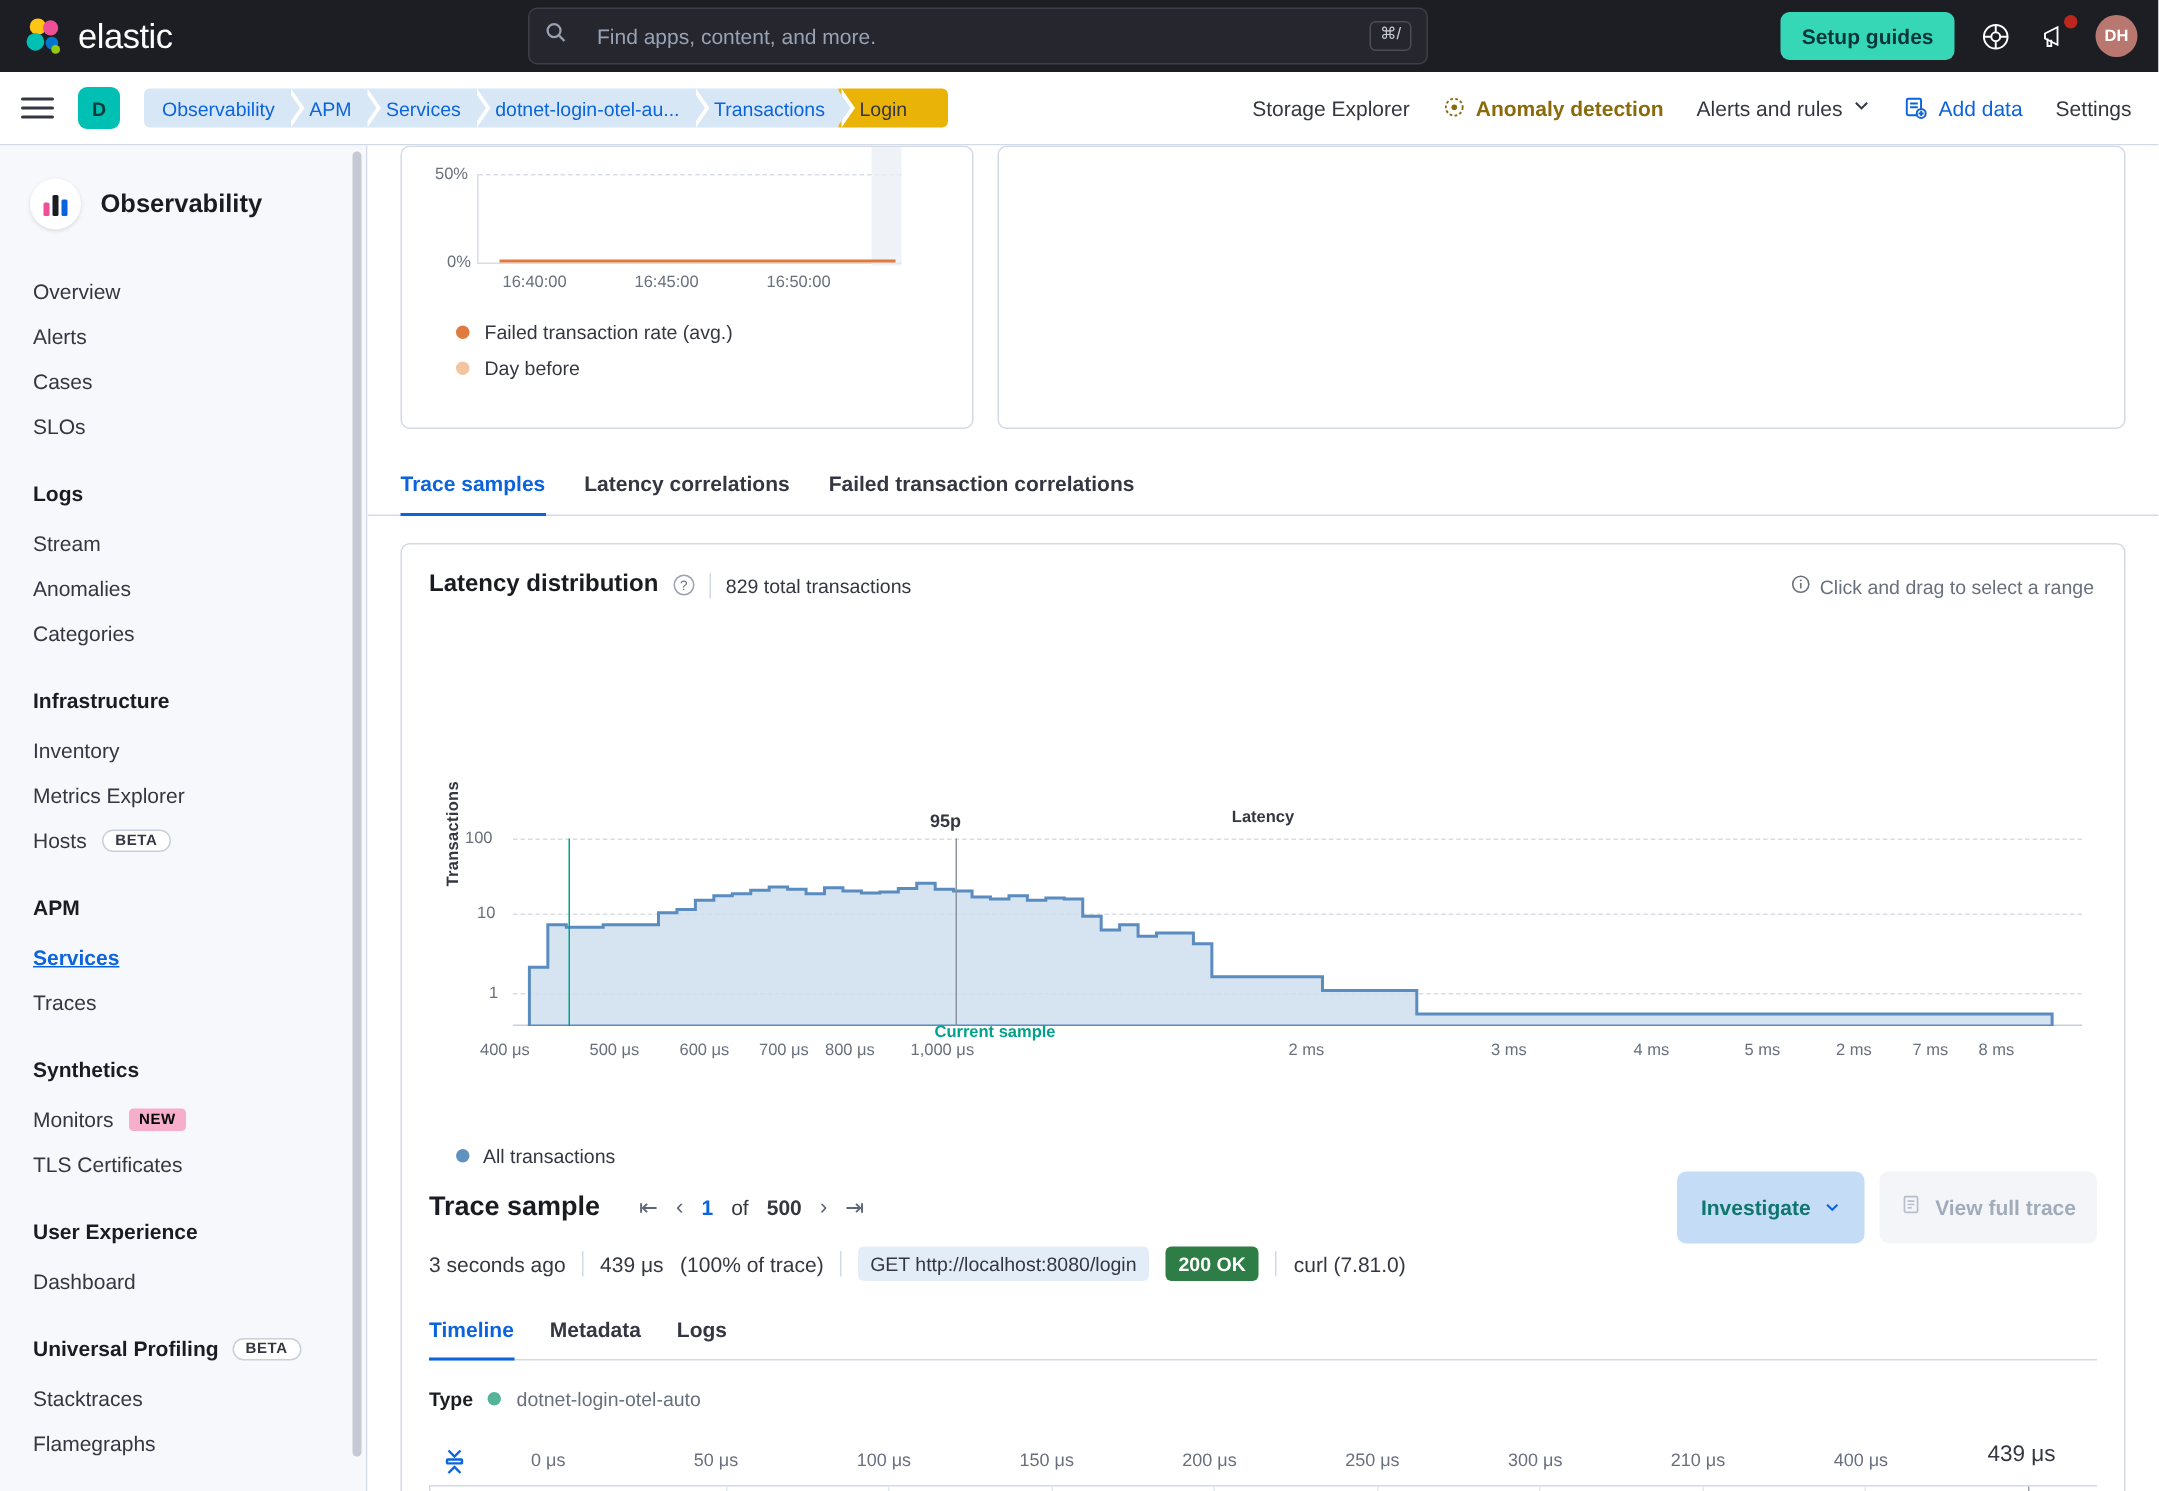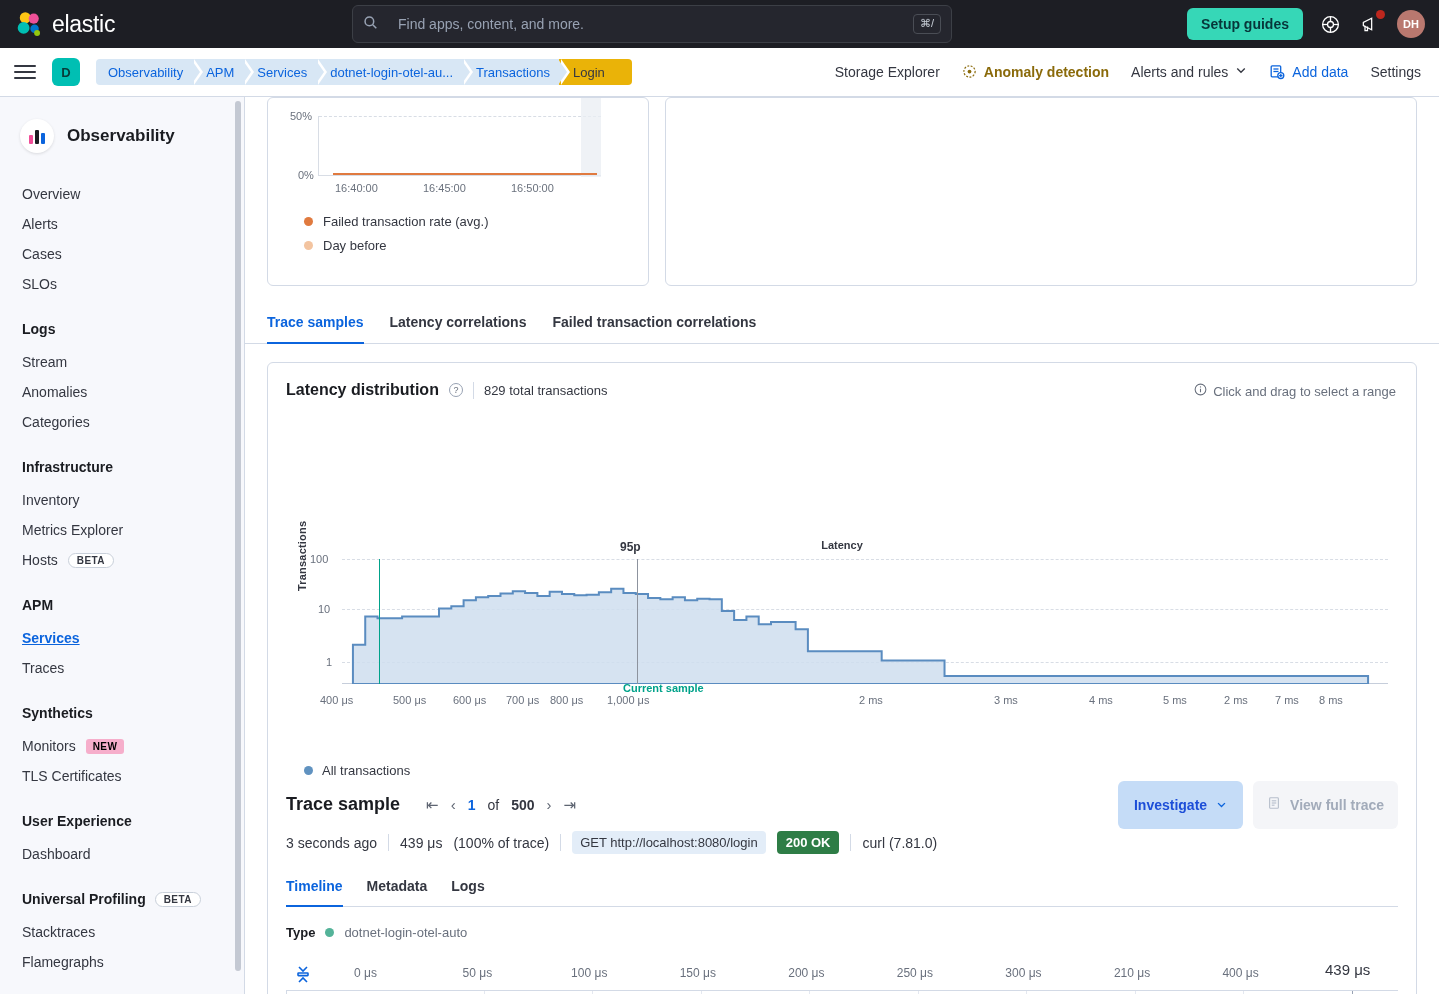--- a/index.html
+++ b/index.html
@@ -198,21 +198,21 @@
 
   
   .ts-row { display: flex; align-items: center; margin-top: 16px; position: relative; }
   .ts-title { font-size: 18px; font-weight: bold; color: #1a1c21; }
   .pager { display: flex; align-items: center; gap: 12px; margin-left: 26px; font-size: 14px; color: #343741;}
   .pager .arrow { color: #5e6572; cursor: pointer; font-size: 15px; }
   .pager .cur { color: #0b64dd; font-weight: bold; }
   .pager .total { font-weight: bold; }
   .ts-actions { position: absolute; right: 0; display: flex; gap: 10px; }
   .btn-investigate {
-    background: #c5dcf7; color: #1d4ed8; font-weight: bold; font-size: 14px;
+    background: #c5dcf7; color: #0f766e; font-weight: bold; font-size: 14px;
     border: none; border-radius: 6px; padding: 16px 16px; cursor: pointer;
     display: flex; align-items: center; gap: 9px; font-family: inherit;
   }
   .btn-viewtrace {
     background: #f4f5f8; color: #a2abba; font-weight: bold; font-size: 14px;
     border: none; border-radius: 6px; padding: 10px 14px; cursor: not-allowed;
     display: flex; align-items: center; gap: 9px; font-family: inherit;
   }
   .meta-row { display: flex; align-items: center; gap: 11px; margin-top: 16px; font-size: 14px; color: #343741;}
   .meta-div { width: 1px; height: 17px; background: #d3dae6; }

